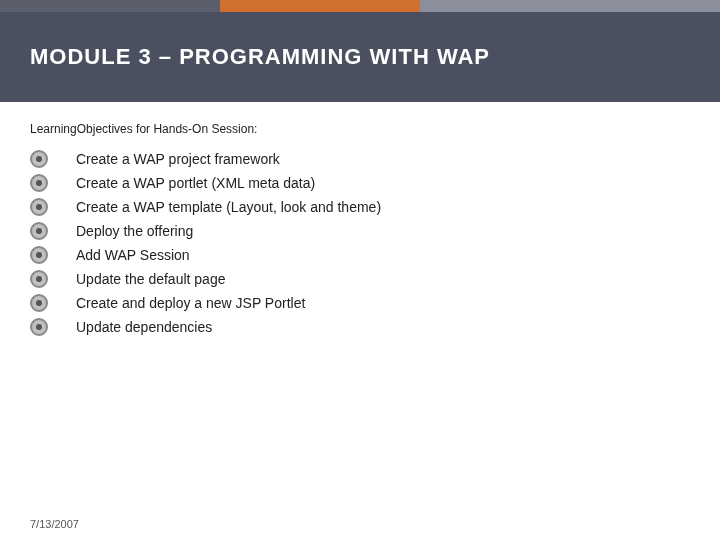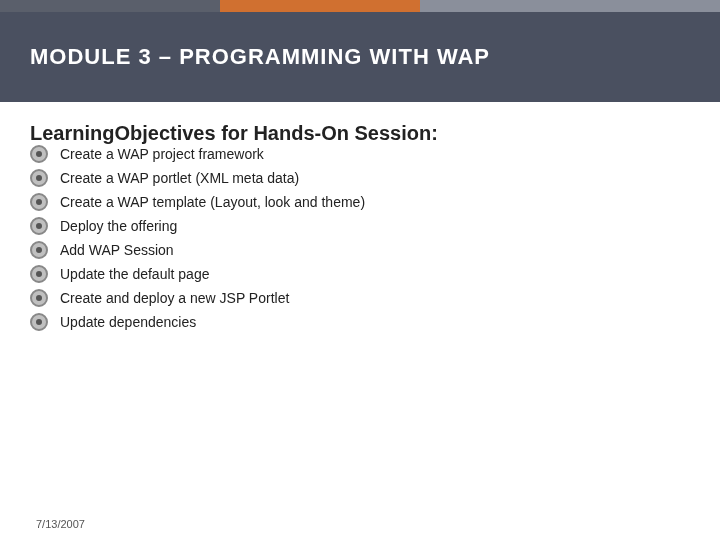--- a/index.html
+++ b/index.html
@@ -50,38 +50,40 @@
       font-weight: bold;
       letter-spacing: 1px;
       font-family: Arial, sans-serif;
     }
 
     .content {
       padding: 20px 30px 10px 30px;
     }
 
     .section-title {
-      font-size: 20px;
-      font-weight: bold;
+      font-size: 12px;
+      font-weight: normal;
       color: #222222;
+      margin-bottom: 14px;
       font-family: Arial, sans-serif;
     }
 
     .bullet-list {
       list-style: none;
       padding: 0;
     }
 
     .bullet-list li {
       display: flex;
       align-items: center;
       margin-bottom: 6px;
       font-size: 14px;
       color: #222222;
       font-family: Arial, sans-serif;
+      gap: 16px;
     }
 
     .bullet-icon {
       width: 18px;
       height: 18px;
       border-radius: 50%;
       background: #c0c0c0;
       border: 2px solid #888888;
       display: inline-flex;
       align-items: center;
@@ -96,21 +98,21 @@
       width: 6px;
       height: 6px;
       border-radius: 50%;
       background: #555555;
       position: absolute;
     }
 
     .footer-date {
       position: absolute;
       bottom: 10px;
-      left: 36px;
+      left: 30px;
       font-size: 11px;
       color: #555555;
       font-family: Arial, sans-serif;
     }
 
     .page-wrapper {
       position: relative;
       width: 720px;
       height: 540px;
     }

